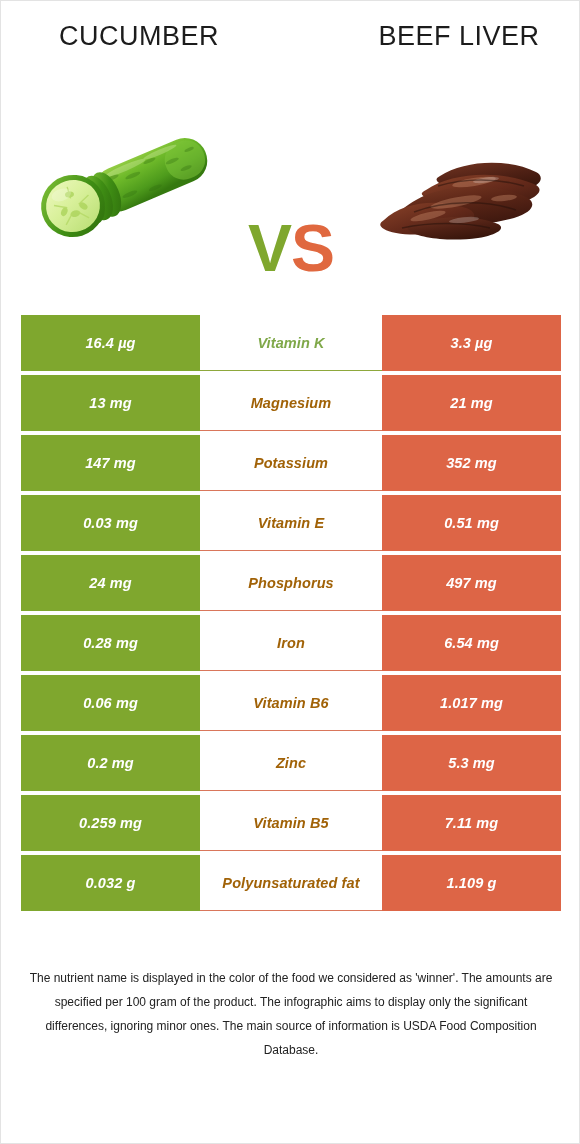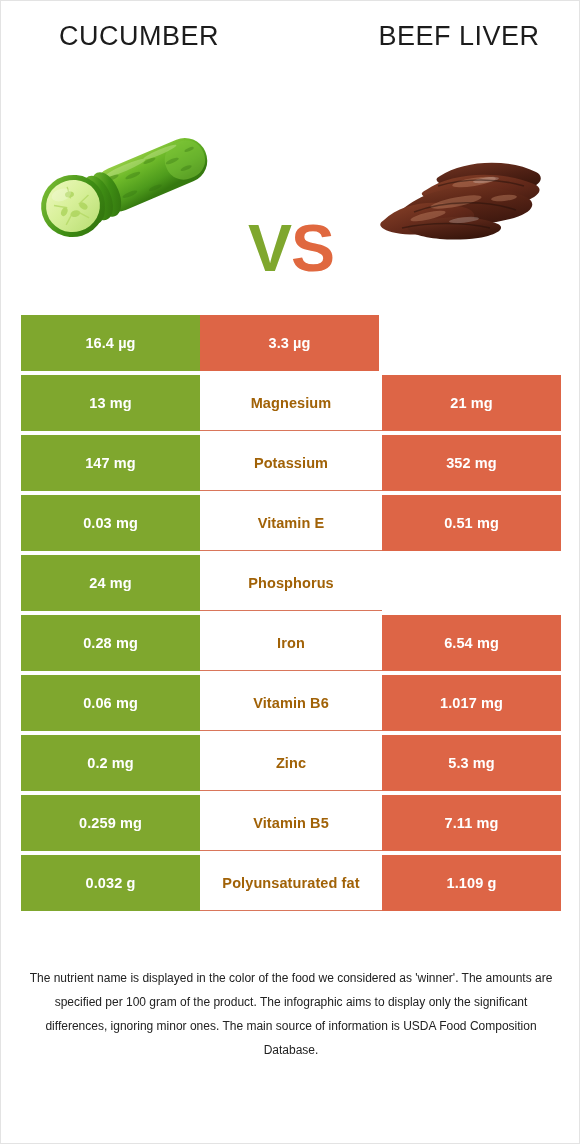--- a/index.html
+++ b/index.html
@@ -81,20 +81,21 @@
 
   
   .art { display:block; }
 
   
   .table {
     position: absolute;
     left: 20px;
     top: 314px;
     width: 540px;
+    font-style: italic;
   }
   .row {
     display: flex;
     width: 540px;
     height: 56px;
     margin-bottom: 4px;
   }
   .cell {
     display: flex;
     align-items: center;
@@ -263,40 +264,42 @@
           <path d="M46 88 C78 76, 118 76, 148 86"></path>
           <path d="M34 104 C62 98, 96 98, 122 104"></path>
         </g>
       </svg>
     </div>
   </div>
 
   <div class="table" id="table">
       <div class="row">
         <div class="cell cell-left">16.4 µg</div>
+        <div class="cell cell-mid win-green">Vitamin K</div>
         <div class="cell cell-right">3.3 µg</div>
       </div>
       <div class="row">
         <div class="cell cell-left">13 mg</div>
         <div class="cell cell-mid win-orange">Magnesium</div>
         <div class="cell cell-right">21 mg</div>
       </div>
       <div class="row">
         <div class="cell cell-left">147 mg</div>
         <div class="cell cell-mid win-orange">Potassium</div>
         <div class="cell cell-right">352 mg</div>
       </div>
       <div class="row">
         <div class="cell cell-left">0.03 mg</div>
         <div class="cell cell-mid win-orange">Vitamin E</div>
         <div class="cell cell-right">0.51 mg</div>
       </div>
       <div class="row">
         <div class="cell cell-left">24 mg</div>
         <div class="cell cell-mid win-orange">Phosphorus</div>
+        <div class="cell cell-right">497 mg</div>
       </div>
       <div class="row">
         <div class="cell cell-left">0.28 mg</div>
         <div class="cell cell-mid win-orange">Iron</div>
         <div class="cell cell-right">6.54 mg</div>
       </div>
       <div class="row">
         <div class="cell cell-left">0.06 mg</div>
         <div class="cell cell-mid win-orange">Vitamin B6</div>
         <div class="cell cell-right">1.017 mg</div>

